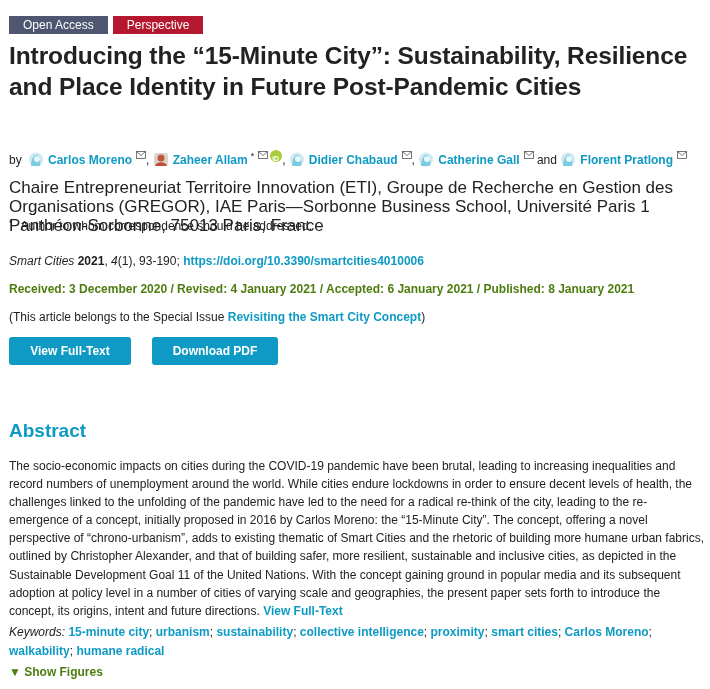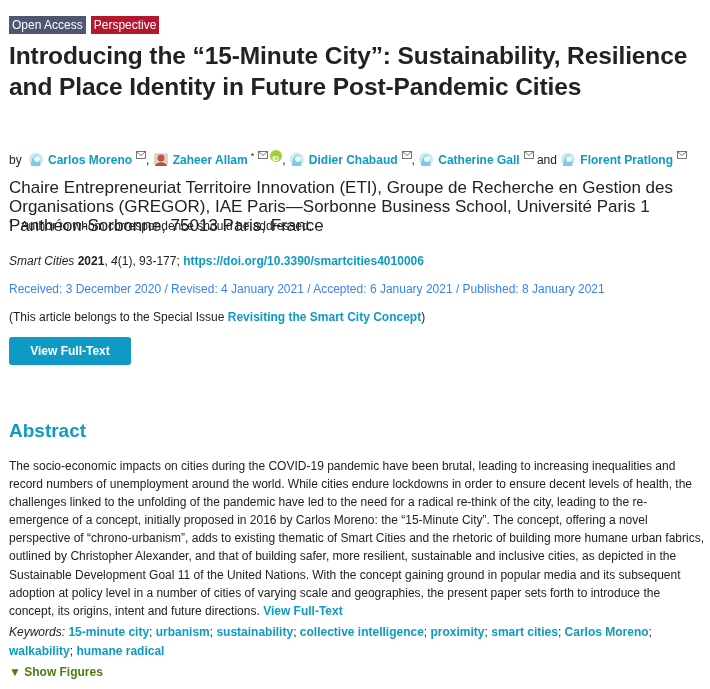--- a/index.html
+++ b/index.html
@@ -1,20 +1,20 @@
 <!DOCTYPE html>
 <html><head>
   <meta charset="utf-8">
   <style>
     * { box-sizing: border-box; margin: 0; padding: 0; }
     html, body { width: 710px; height: 689px; background: #ffffff; overflow: hidden; }
     body { font-family: "Liberation Sans", sans-serif; color: #222222; position: relative; }
 
     .badges { position: absolute; left: 9px; top: 16px; display: flex; gap: 5px; }
-    .badge { font-size: 12px; color: #ffffff; padding: 2px 3px; line-height: 14px; height: 18px; }
+    .badge { font-size: 12px; color: #ffffff; padding: 2px 14px; line-height: 14px; height: 18px; }
     .badge.oa { background: #4f5671; }
     .badge.persp { background: #b5182e; }
 
     .title { position: absolute; left: 9px; top: 40px; width: 690px; font-size: 24.5px; font-weight: bold;
              line-height: 31px; color: #222222; letter-spacing: -0.1px; }
 
     .authors { position: absolute; left: 9px; top: 148px; font-size: 12px; line-height: 16px; white-space: nowrap; color: #222; }
     .authors .by { margin-right: 3px; }
     .author { display: inline; }
     .avatar { display: inline-block; width: 16px; height: 15px; vertical-align: -3px; margin-right: 4px; position: relative; }
@@ -26,21 +26,21 @@
              vertical-align: 2px; margin-left: 2px; position: relative; }
     .orcid::after { content: "iD"; position: absolute; left: 2px; top: 1px; font-size: 7px; color: #fff; font-weight: bold; }
     .sep { color: #222; }
 
     .affil { position: absolute; left: 9px; top: 178px; width: 695px; font-size: 17px; line-height: 19px; color: #222; }
     .corr { position: absolute; left: 9px; top: 215px; font-size: 12px; line-height: 16px; color: #222; }
     .corr .ast { font-size: 9px; vertical-align: 4px; margin-right: 8px; }
 
     .citation { position: absolute; left: 9px; top: 253px; font-size: 12px; line-height: 16px; color: #222; white-space: nowrap; }
     .link { color: #0e9ac4; font-weight: bold; text-decoration: none; }
-    .dates { position: absolute; left: 9px; top: 281px; font-size: 12px; line-height: 16px; font-weight: normal; color: #3b82f6; white-space: nowrap; }
+    .dates { position: absolute; left: 9px; top: 281px; font-size: 12px; line-height: 16px; font-weight: bold; color: #4d7c0f; white-space: nowrap; }
     .special { position: absolute; left: 9px; top: 309px; font-size: 12px; line-height: 16px; color: #222; white-space: nowrap; }
 
     .buttons { position: absolute; left: 9px; top: 337px; display: flex; gap: 21px; }
     .btn { height: 28px; background: #0e9ac4; color: #ffffff; font-size: 12px; font-weight: bold; border-radius: 3px;
            display: flex; align-items: center; justify-content: center; }
     .btn.b1 { width: 122px; }
     .btn.b2 { width: 126px; }
     .btn.b3 { width: 126px; }
     .btn.b4 { width: 126px; }
 
@@ -134,31 +134,32 @@
 
 <div class="affil">Chaire Entrepreneuriat Territoire Innovation (ETI), Groupe de Recherche en Gestion des Organisations (GREGOR), IAE Paris—Sorbonne Business School, Université Paris 1 Panthéon-Sorbonne, 75013 Paris, France</div>
 
 <div class="corr">
   <span class="ast">*</span><span>Author to whom correspondence should be addressed.</span>
 </div>
 
 <div class="citation">
   <i>Smart Cities</i>
   <b>2021</b>,
-  <i>4</i><span>(1)</span><span>, 93-177; </span><a class="link">https://doi.org/10.3390/smartcities4010006</a>
+  <i>4</i><span>(1)</span><span>, 93-190; </span><a class="link">https://doi.org/10.3390/smartcities4010006</a>
 </div>
 
 <div class="dates">Received: 3 December 2020 / Revised: 4 January 2021 / Accepted: 6 January 2021 / Published: 8 January 2021</div>
 
 <div class="special">
   <span>(This article belongs to the Special Issue </span><a class="link">Revisiting the Smart City Concept</a><span>)</span>
 </div>
 
 <div class="buttons">
   <div class="btn b1">View Full-Text</div>
+  <div class="btn b2">Download PDF</div>
 </div>
 
 <h2 class="abstract-h">Abstract</h2>
 
 <div class="abstract">
   <span>The socio-economic impacts on cities during the COVID-19 pandemic have been brutal, leading to increasing inequalities and record numbers of unemployment around the world. While cities endure lockdowns in order to ensure decent levels of health, the challenges linked to the unfolding of the pandemic have led to the need for a radical re-think of the city, leading to the re-emergence of a concept, initially proposed in 2016 by Carlos Moreno: the “15-Minute City”. The concept, offering a novel perspective of “chrono-urbanism”, adds to existing thematic of Smart Cities and the rhetoric of building more humane urban fabrics, outlined by Christopher Alexander, and that of building safer, more resilient, sustainable and inclusive cities, as depicted in the Sustainable Development Goal 11 of the United Nations. With the concept gaining ground in popular media and its subsequent adoption at policy level in a number of cities of varying scale and geographies, the present paper sets forth to introduce the concept, its origins, intent and future directions. </span><a class="link">View Full-Text</a>
 </div>
 
 <div class="keywords">
   <span class="kw-label">Keywords:</span>

